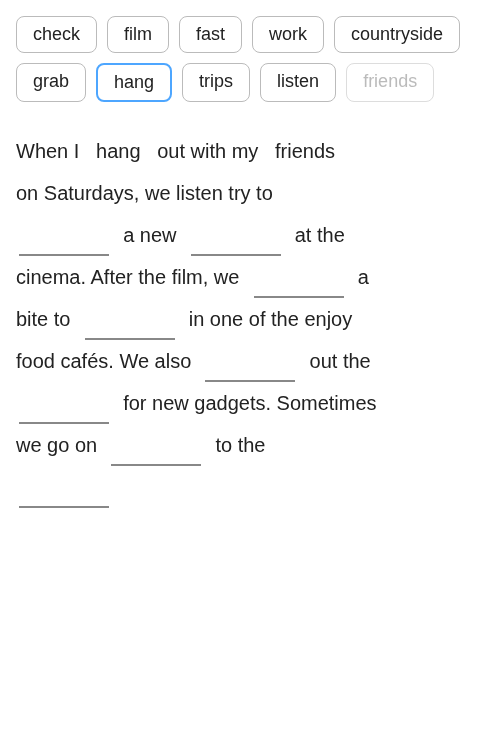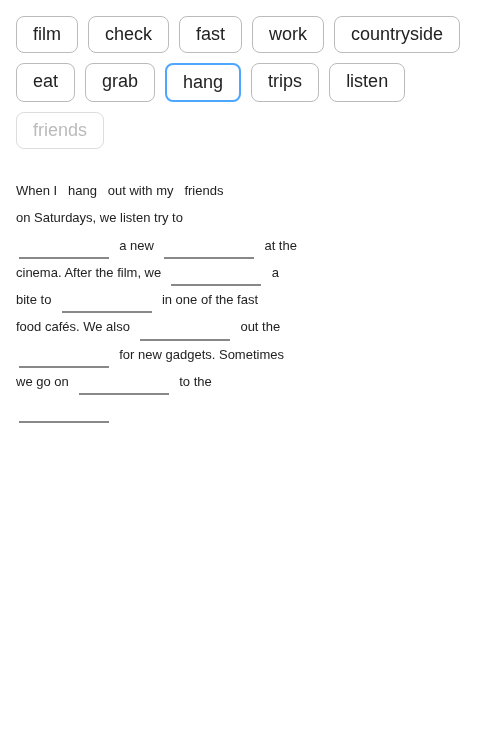--- a/index.html
+++ b/index.html
@@ -39,21 +39,21 @@
       border: 2px solid #4da6ff;
       color: #222;
     }
 
     .word-chip.used {
       color: #bbb;
       border-color: #ddd;
     }
 
     .sentence-area {
-      font-size: 13px;
+      font-size: 20px;
       line-height: 2.1;
       color: #222;
     }
 
     .blank {
       display: inline-block;
       width: 90px;
       border-bottom: 2px solid #888;
       margin: 0 3px;
       vertical-align: bottom;
@@ -63,27 +63,26 @@
     .filled-word {
       color: #222;
       font-weight: normal;
     }
   </style>
 </head>
 <body>
 
 <div class="word-bank">
 
+  <span class="word-chip">check</span>
   <span class="word-chip">film</span>
-  <span class="word-chip">check</span>
   <span class="word-chip">fast</span>
   <span class="word-chip">work</span>
 
   <span class="word-chip">countryside</span>
-  <span class="word-chip">eat</span>
 
   <span class="word-chip">grab</span>
   <span class="word-chip selected">hang</span>
   <span class="word-chip">trips</span>
   <span class="word-chip">listen</span>
 
   <span class="word-chip used">friends</span>
 </div>
 
 <div class="sentence-area">
@@ -98,21 +97,21 @@
   &nbsp;<span>a new</span>
   &nbsp;<span class="blank"></span>
   &nbsp;<span>at the</span>
   <br>
   <span>cinema. After the film, we</span>
   &nbsp;<span class="blank"></span>
   &nbsp;<span>a</span>
   <br>
   <span>bite to</span>
   &nbsp;<span class="blank"></span>
-  &nbsp;<span>in one of the fast</span>
+  &nbsp;<span>in one of the enjoy</span>
   <br>
   <span>food cafés. We also</span>
   &nbsp;<span class="blank"></span>
   &nbsp;<span>out the</span>
   <br>
   <span class="blank"></span>
   &nbsp;<span>for new gadgets. Sometimes</span>
   <br>
   <span>we go on</span>
   &nbsp;<span class="blank"></span>

